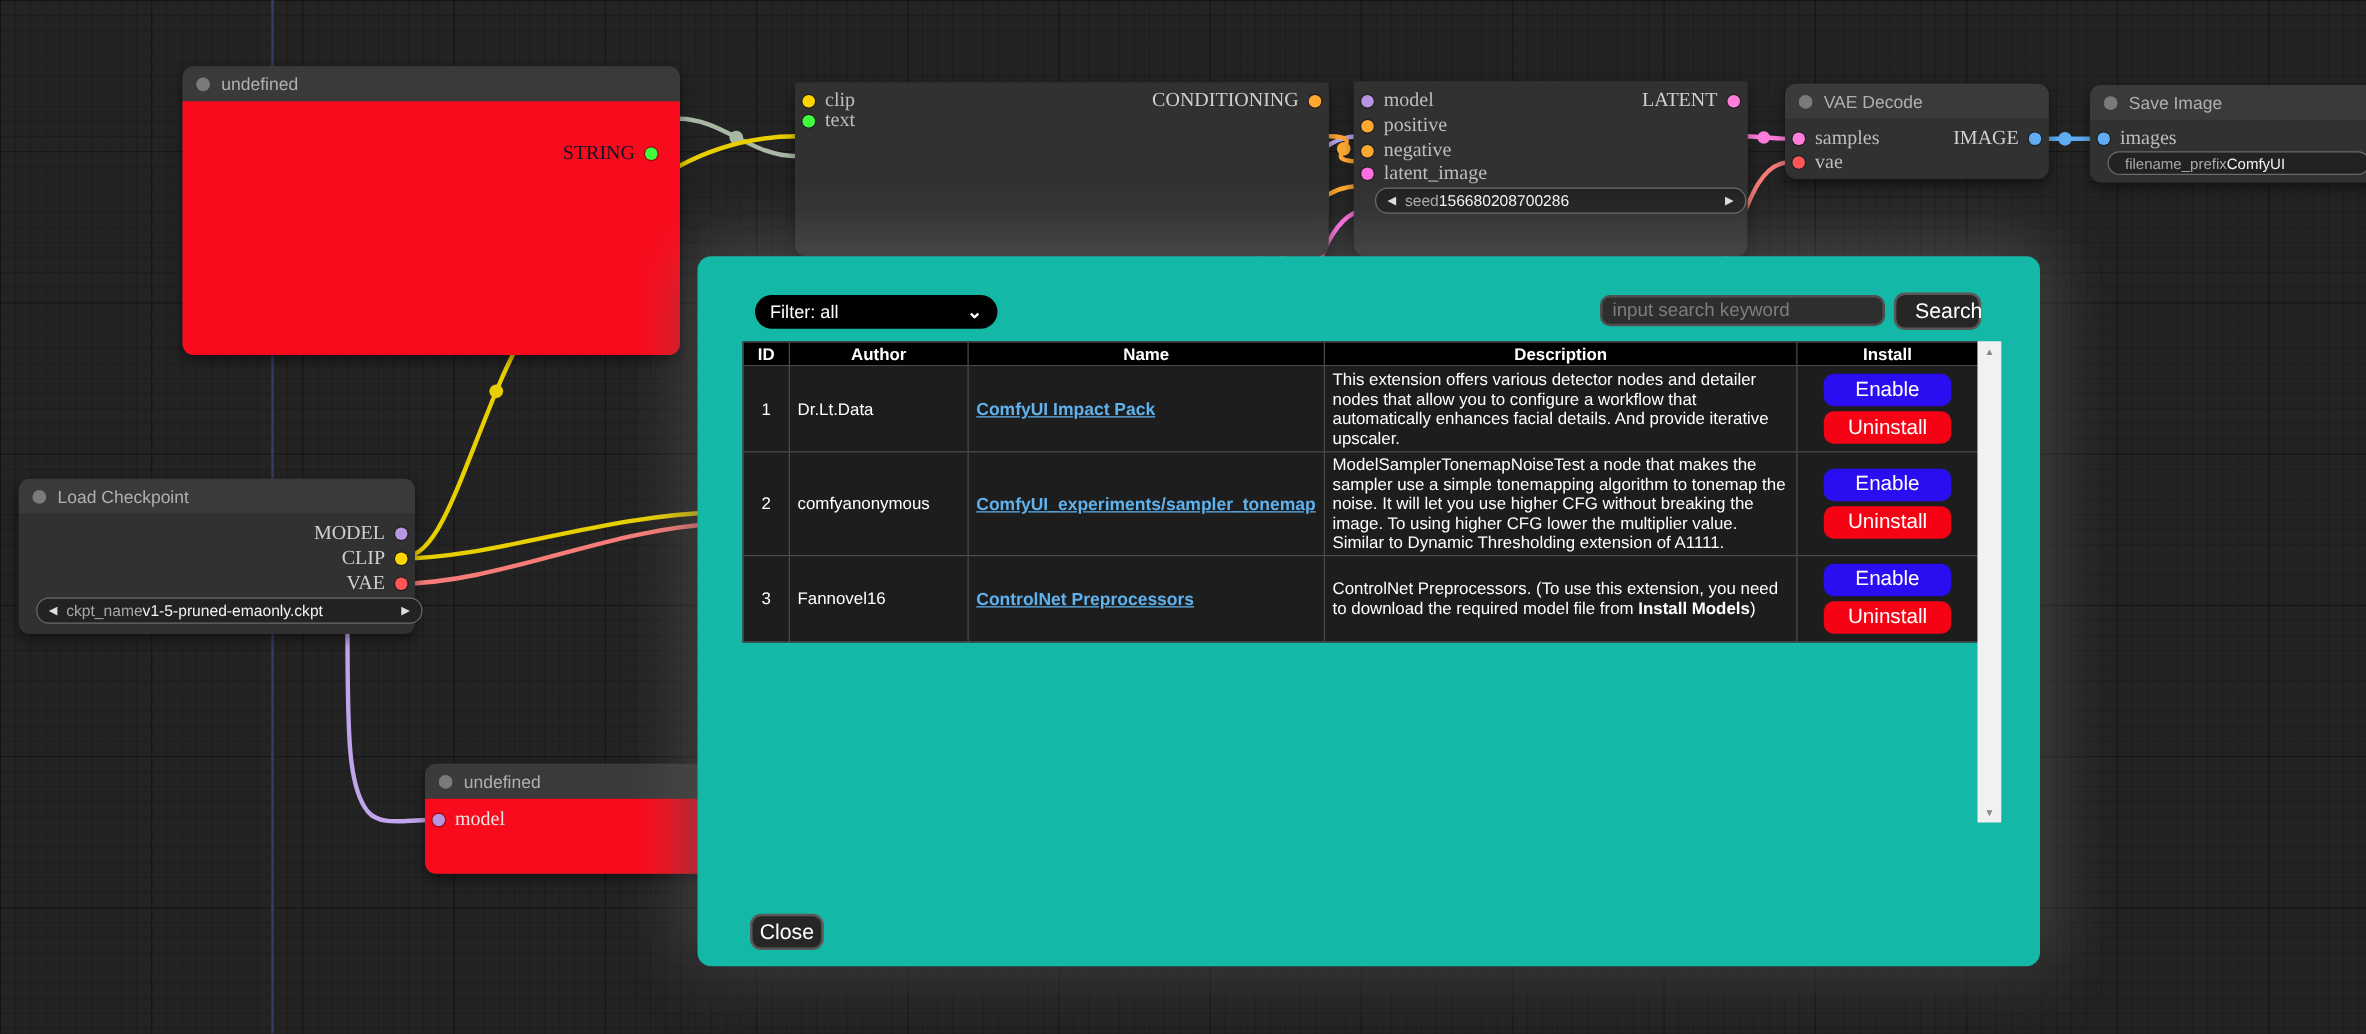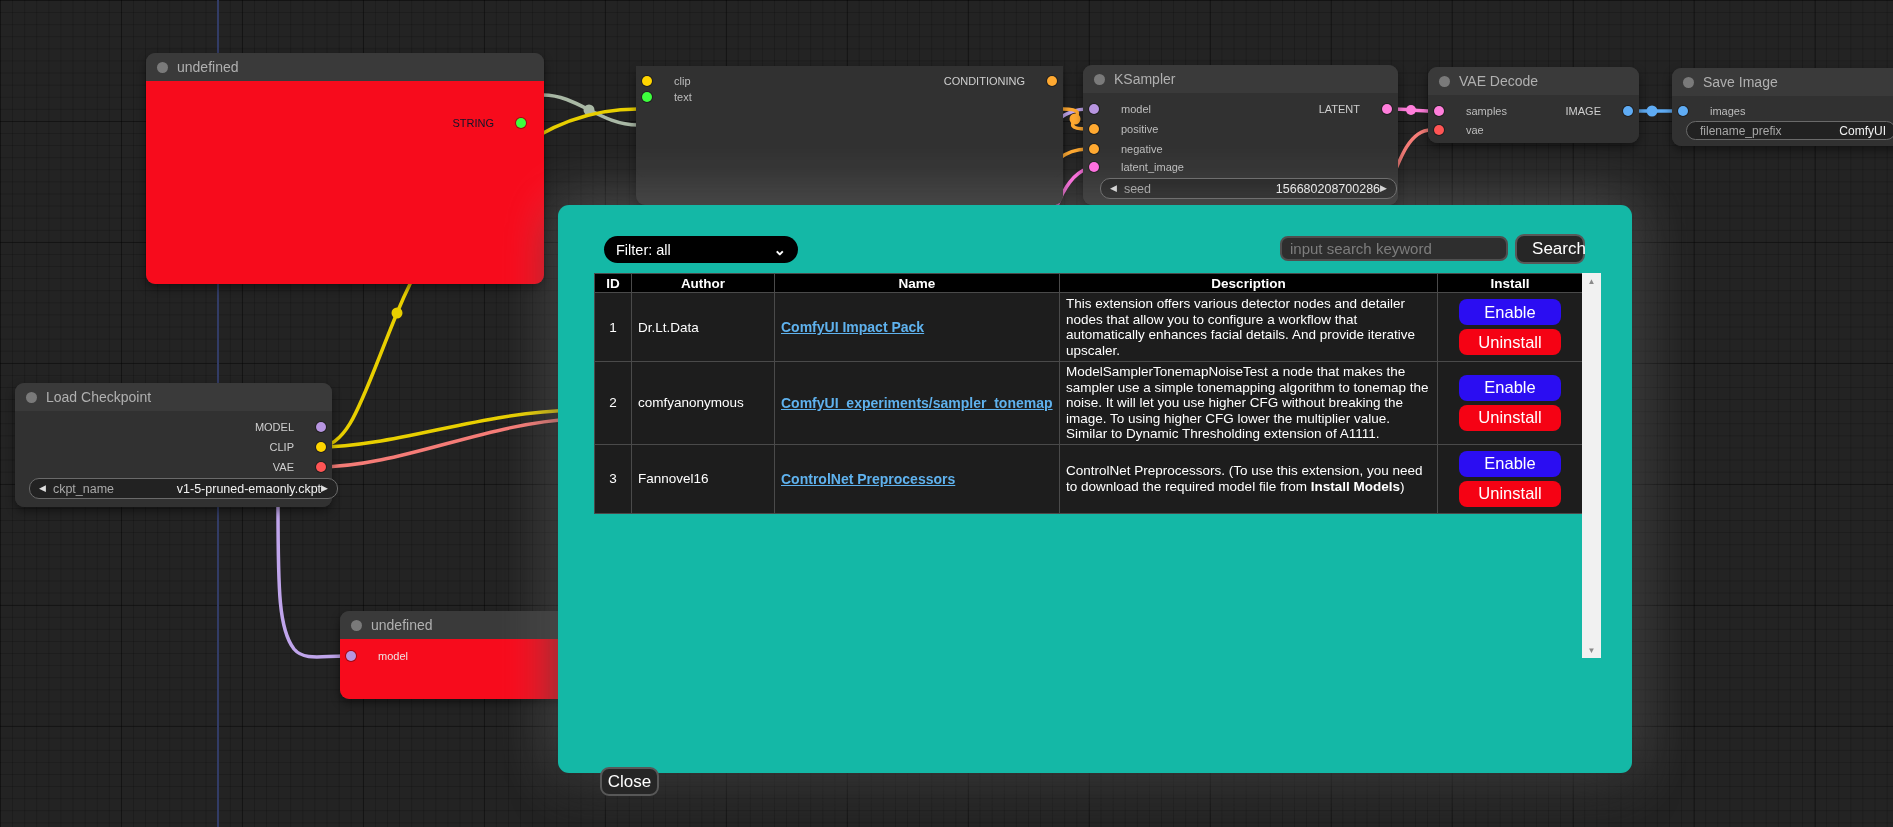--- a/index.html
+++ b/index.html
@@ -18,46 +18,46 @@
   svg.wires{position:absolute;left:0;top:0;z-index:1;}
   svg.wires path{fill:none;stroke-width:3.5px;stroke-linecap:round;}
 
   
   .node{position:absolute;z-index:2;border-radius:9px;background:#313131;box-shadow:0 4px 10px rgba(0,0,0,.45);}
   .node-title{height:28px;display:flex;align-items:center;gap:9px;padding:0 11px;background:#3a3a3a;
     border-radius:9px 9px 0 0;color:#b0b0b0;font-size:14px;white-space:nowrap;overflow:hidden;}
   .title-dot{width:11px;height:11px;border-radius:50%;background:#7a7a7a;flex:0 0 auto;}
   .node-body{position:relative;height:calc(100% - 28px);border-radius:0 0 9px 9px;background:#313131;}
   .node.red .node-body{background:#f70b1c;}
-  .slot{position:absolute;height:16px;display:flex;align-items:center;gap:22px;font-size:11px;color:#bdbdbd;white-space:nowrap;}
+  .slot{position:absolute;height:16px;display:flex;align-items:center;gap:8px;font-size:16px;color:#bdbdbd;white-space:nowrap;font-family:Liberation Serif, serif;}
   .slot.in{left:6px;}
   .slot.out{right:6px;flex-direction:row-reverse;color:#cfcfcf;}
   .slot .dot{width:10px;height:10px;border-radius:50%;flex:0 0 auto;box-shadow:0 0 0 1px rgba(0,0,0,.35);}
   .node.red .slot{color:#efe3e3;}
   .widget{position:absolute;background:#222;border:1px solid #6a6a6a;border-radius:10px;
     display:flex;align-items:center;padding:0 9px;font-size:12.5px;color:#a8a8a8;}
   .widget .warrow{font-size:9px;color:#ddd;line-height:1;}
   .widget .wlabel{margin-left:7px;}
-  .widget .wvalue{flex:1;text-align:right;color:#f2f2f2;}
+  .widget .wvalue{flex:1;text-align:left;color:#f2f2f2;}
 
   
   .modal{position:absolute;left:558px;top:205px;width:1074px;height:568px;z-index:10;
     background:#14b8a6;border-radius:11px;
     box-shadow:0 0 55px 8px rgba(255,255,255,.22), 0 14px 45px rgba(0,0,0,.65);}
   .filter-select{position:absolute;left:46px;top:31px;width:194px;height:27px;background:#000;border-radius:14px;
     display:flex;align-items:center;color:#fff;font-size:14.5px;padding:0 12px;box-sizing:border-box;}
   .filter-select .chev{margin-left:auto;font-weight:bold;font-size:15px;line-height:10px;}
   .search-input{position:absolute;left:722px;top:31px;width:228px;height:25px;box-sizing:border-box;
     background:#2e2e2e;border:2px solid #4f4f4f;border-radius:8px;color:#d0d0d0;font-size:15px;
     padding:0 8px;font-family:Liberation Sans, sans-serif;}
   .search-input::placeholder{color:#7d7d7d;}
   .gray-btn{background:#262626;border:2px solid #585858;border-radius:9px;color:#fff;font-size:17px;
     font-family:"Liberation Sans",sans-serif;display:flex;align-items:center;justify-content:center;cursor:pointer;}
   .search-btn{position:absolute;left:957px;top:29px;width:70px;height:30px;padding-left:24px;}
-  .close-btn{position:absolute;left:42px;top:526px;width:59px;height:29px;margin-top:36px;}
+  .close-btn{position:absolute;left:42px;top:526px;width:59px;height:29px;}
 
   table.ext{position:absolute;left:36px;top:68px;width:988px;border-collapse:collapse;table-layout:fixed;
     background:#1d1d1d;color:#fff;}
   table.ext th{background:#000;border:1px solid #4a4a4a;font-size:13.5px;font-weight:bold;height:18px;padding:0;}
   table.ext td{border:1px solid #4a4a4a;font-size:13.5px;padding:2px 6px;vertical-align:middle;}
   td.c-id{text-align:center;font-size:14px;}
   td.c-author{font-size:14px;}
   td.c-name a{color:#5fb2ee;font-weight:bold;text-decoration:underline;font-size:14px;}
   td.c-desc{line-height:15.5px;padding:2px 4px;}
   td.c-install{padding:2px;}
@@ -121,24 +121,20 @@
       <span>text</span>
     </div>
     <div class="slot out" style="top:7px;align-items:center;">
       <span class="dot" style="background:#ffa931;"></span>
       <span>CONDITIONING</span>
     </div>
   </div>
 </div>
 
 <div class="node" style="left:1083px;top:65px;width:315px;height:140px;">
-  <div class="node-title">
-    <span class="title-dot"></span>
-    <span>KSampler</span>
-  </div>
   <div class="node-body">
     <div class="slot in" style="top:8px;">
       <span class="dot" style="background:#b795e0;"></span>
       <span>model</span>
     </div>
     <div class="slot in" style="top:28px;">
       <span class="dot" style="background:#ffa931;"></span>
       <span>positive</span>
     </div>
     <div class="slot in" style="top:48px;">

